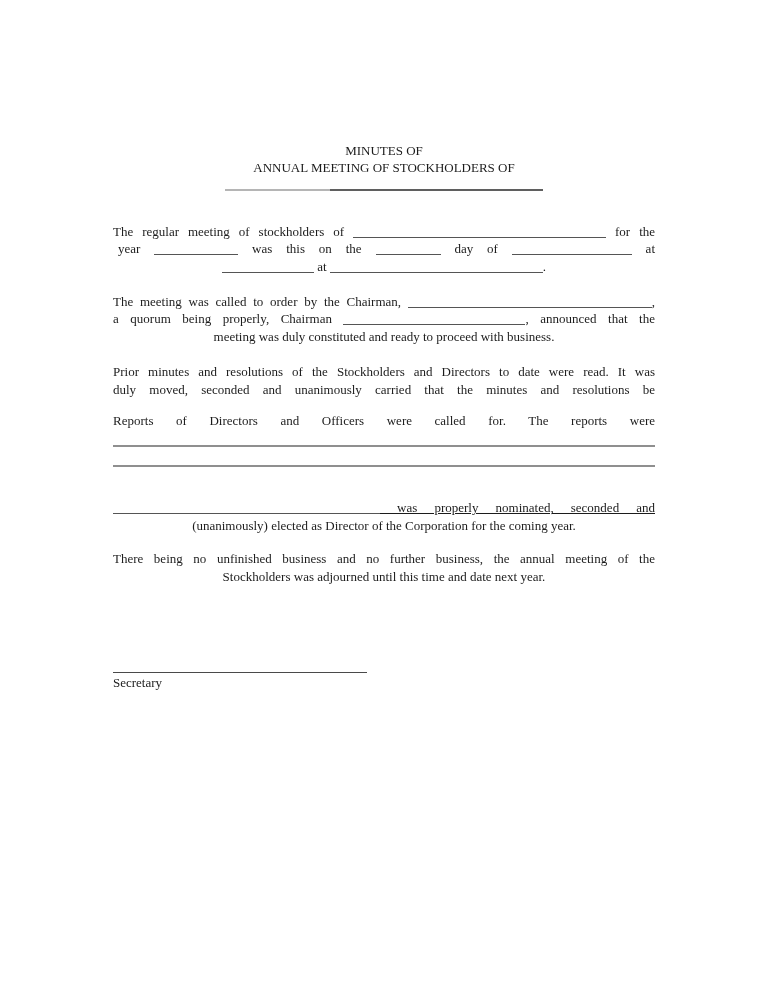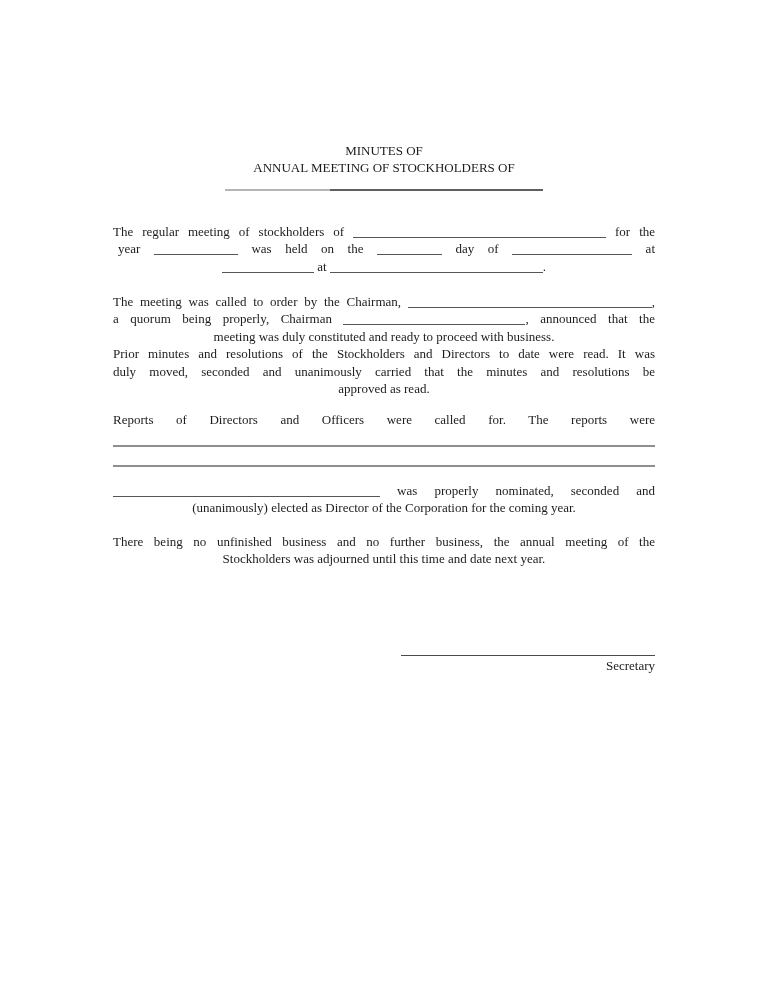--- a/index.html
+++ b/index.html
@@ -21,21 +21,21 @@
   .content {
     margin-left: 113px;
     width: 542px;
     padding-top: 142px;
   }
   .line {
     min-height: 17.4px;
   }
   .al-c { text-align: center; }
   .al-l { text-align: center; }
-  .al-r { text-align: right; }
+  .al-r { text-align: left; }
   .al-j {
     text-align: justify;
     text-align-last: justify;
     -moz-text-align-last: justify;
   }
   .blank {
     display: inline-block;
     height: 10px;
     border-bottom: 1px solid var(--blank-color, #555555);
     vertical-align: -2px;
@@ -52,31 +52,30 @@
 </style>
 </head>
 <body>
 
 <div class="page">
   <div class="content">
       <div class="line al-c"><span>MINUTES OF</span></div>
       <div class="line al-c"><span>ANNUAL MEETING OF STOCKHOLDERS OF</span></div>
       <div class="line al-c rule-line" style="margin-top: 12px;"><span class="rule-seg" style="width: 105px; height: 2px; background: rgb(181, 181, 181);"></span><span class="rule-seg" style="width: 213px; height: 2px; background: rgb(95, 95, 95);"></span></div>
       <div class="line al-j" style="margin-top: 32px;"><span>The regular meeting of stockholders of</span> <span class="blank" style="width: 253px;"></span><span> for the</span></div>
-      <div class="line al-j" style="padding-left: 5px;"><span>year</span> <span class="blank" style="width: 84px;"></span><span> was held on the</span> <span class="blank" style="width: 65px;"></span><span> day of</span> <span class="blank" style="width: 120px;"></span><span> at</span></div>
+      <div class="line al-j" style="padding-left: 5px;"><span>year</span> <span class="blank" style="width: 84px;"></span><span> was this on the</span> <span class="blank" style="width: 65px;"></span><span> day of</span> <span class="blank" style="width: 120px;"></span><span> at</span></div>
       <div class="line al-l"><span class="blank" style="width: 92px;"></span><span> at</span> <span class="blank" style="width: 213px;"></span><span>.</span></div>
       <div class="line al-j" style="margin-top: 18px;"><span>The meeting was called to order by the Chairman,</span> <span class="blank" style="width: 244px;"></span><span>,</span></div>
       <div class="line al-j"><span>a quorum being properly, Chairman</span> <span class="blank" style="width: 182px;"></span><span>, announced that the</span></div>
       <div class="line al-l"><span>meeting was duly constituted and ready to proceed with business.</span></div>
-      <div class="line al-j" style=""><span>Prior minutes and resolutions of the Stockholders and Directors to date were read. It was</span></div>
+      <div class="line al-j" style="margin-top: 18px;"><span>Prior minutes and resolutions of the Stockholders and Directors to date were read. It was</span></div>
       <div class="line al-j"><span>duly moved, seconded and unanimously carried that the minutes and resolutions be</span></div>
-      <div class="line al-l"><span>approved as read.</span></div>
       <div class="line al-j" style="margin-top: 14px;"><span>Reports of Directors and Officers were called for. The reports were</span></div>
       <div class="line al-l rule-line" style="margin-top: 16px;"><span class="rule-seg" style="width: 542px; height: 2px; background: rgb(143, 143, 143);"></span></div>
       <div class="line al-l rule-line" style="margin-top: 18px;"><span class="rule-seg" style="width: 542px; height: 2px; background: rgb(143, 143, 143);"></span></div>
-      <div class="line al-j" style="margin-top: 15px;"><span class="blank" style="width: 267px;"></span><span> was properly nominated, seconded and</span></div>
+      <div class="line al-j" style="margin-top: 32px; text-decoration: underline;"><span class="blank" style="width: 267px;"></span><span> was properly nominated, seconded and</span></div>
       <div class="line al-l"><span>(unanimously) elected as Director of the Corporation for the coming year.</span></div>
       <div class="line al-j" style="margin-top: 16px;"><span>There being no unfinished business and no further business, the annual meeting of the</span></div>
       <div class="line al-l"><span>Stockholders was adjourned until this time and date next year.</span></div>
       <div class="line al-r rule-line" style="margin-top: 87px;"><span class="rule-seg" style="width: 254px; height: 1px; background: rgb(74, 74, 74);"></span></div>
       <div class="line al-r" style="margin-top: 1px;"><span>Secretary</span></div>
     </div>
 </div>
 
 </body></html>

